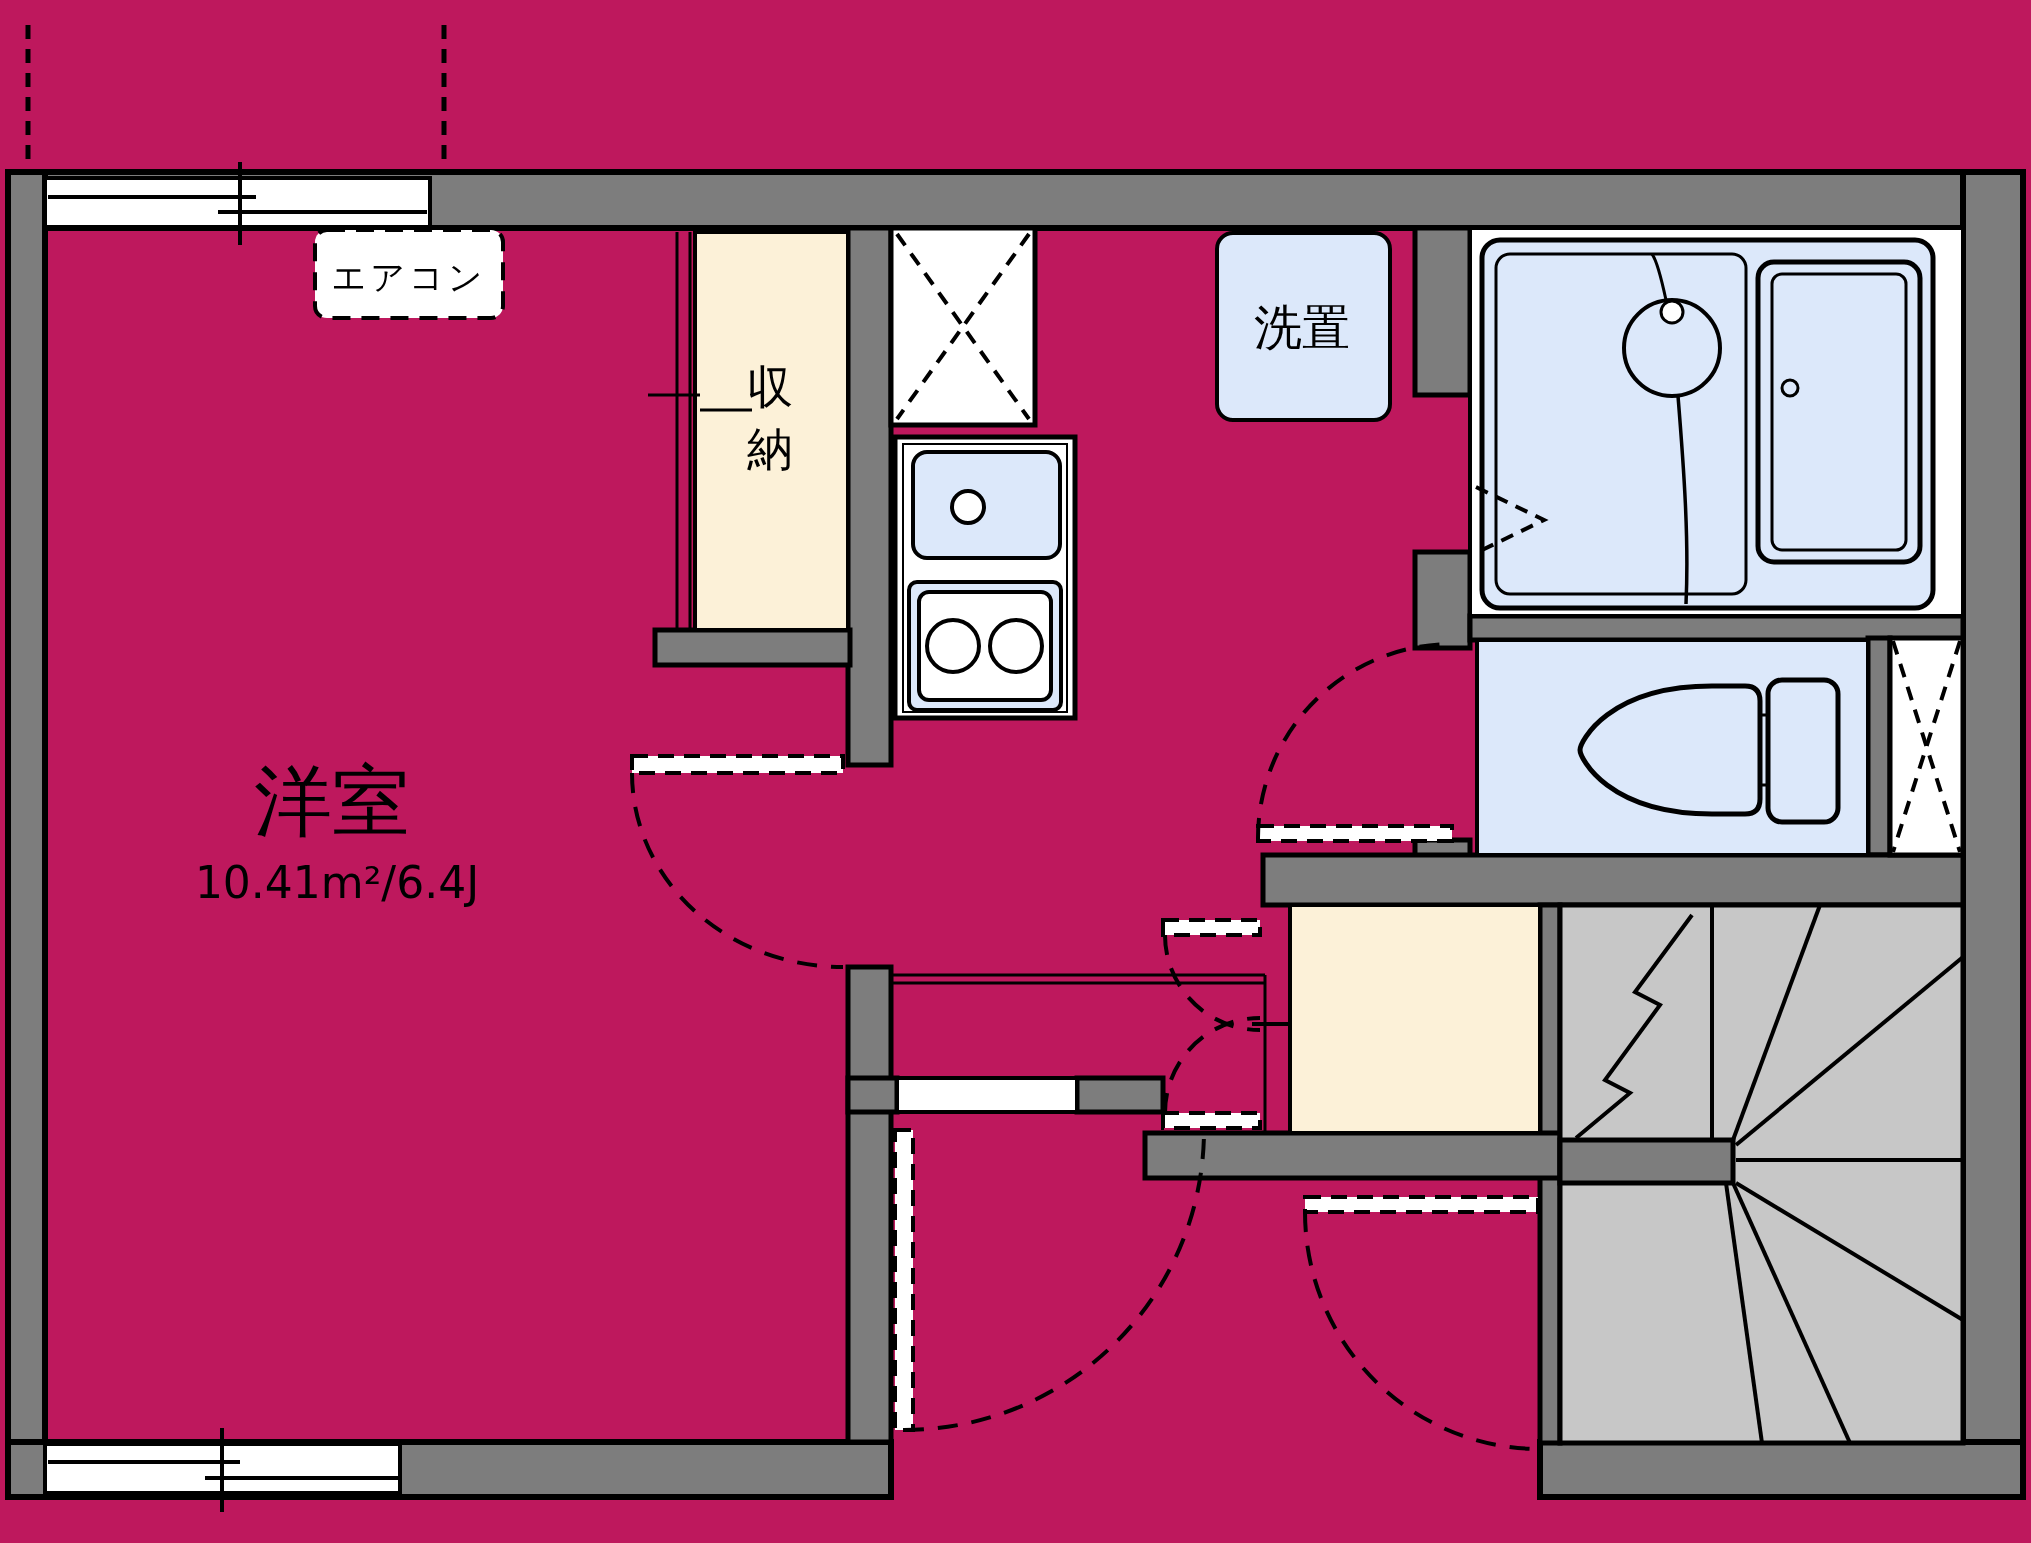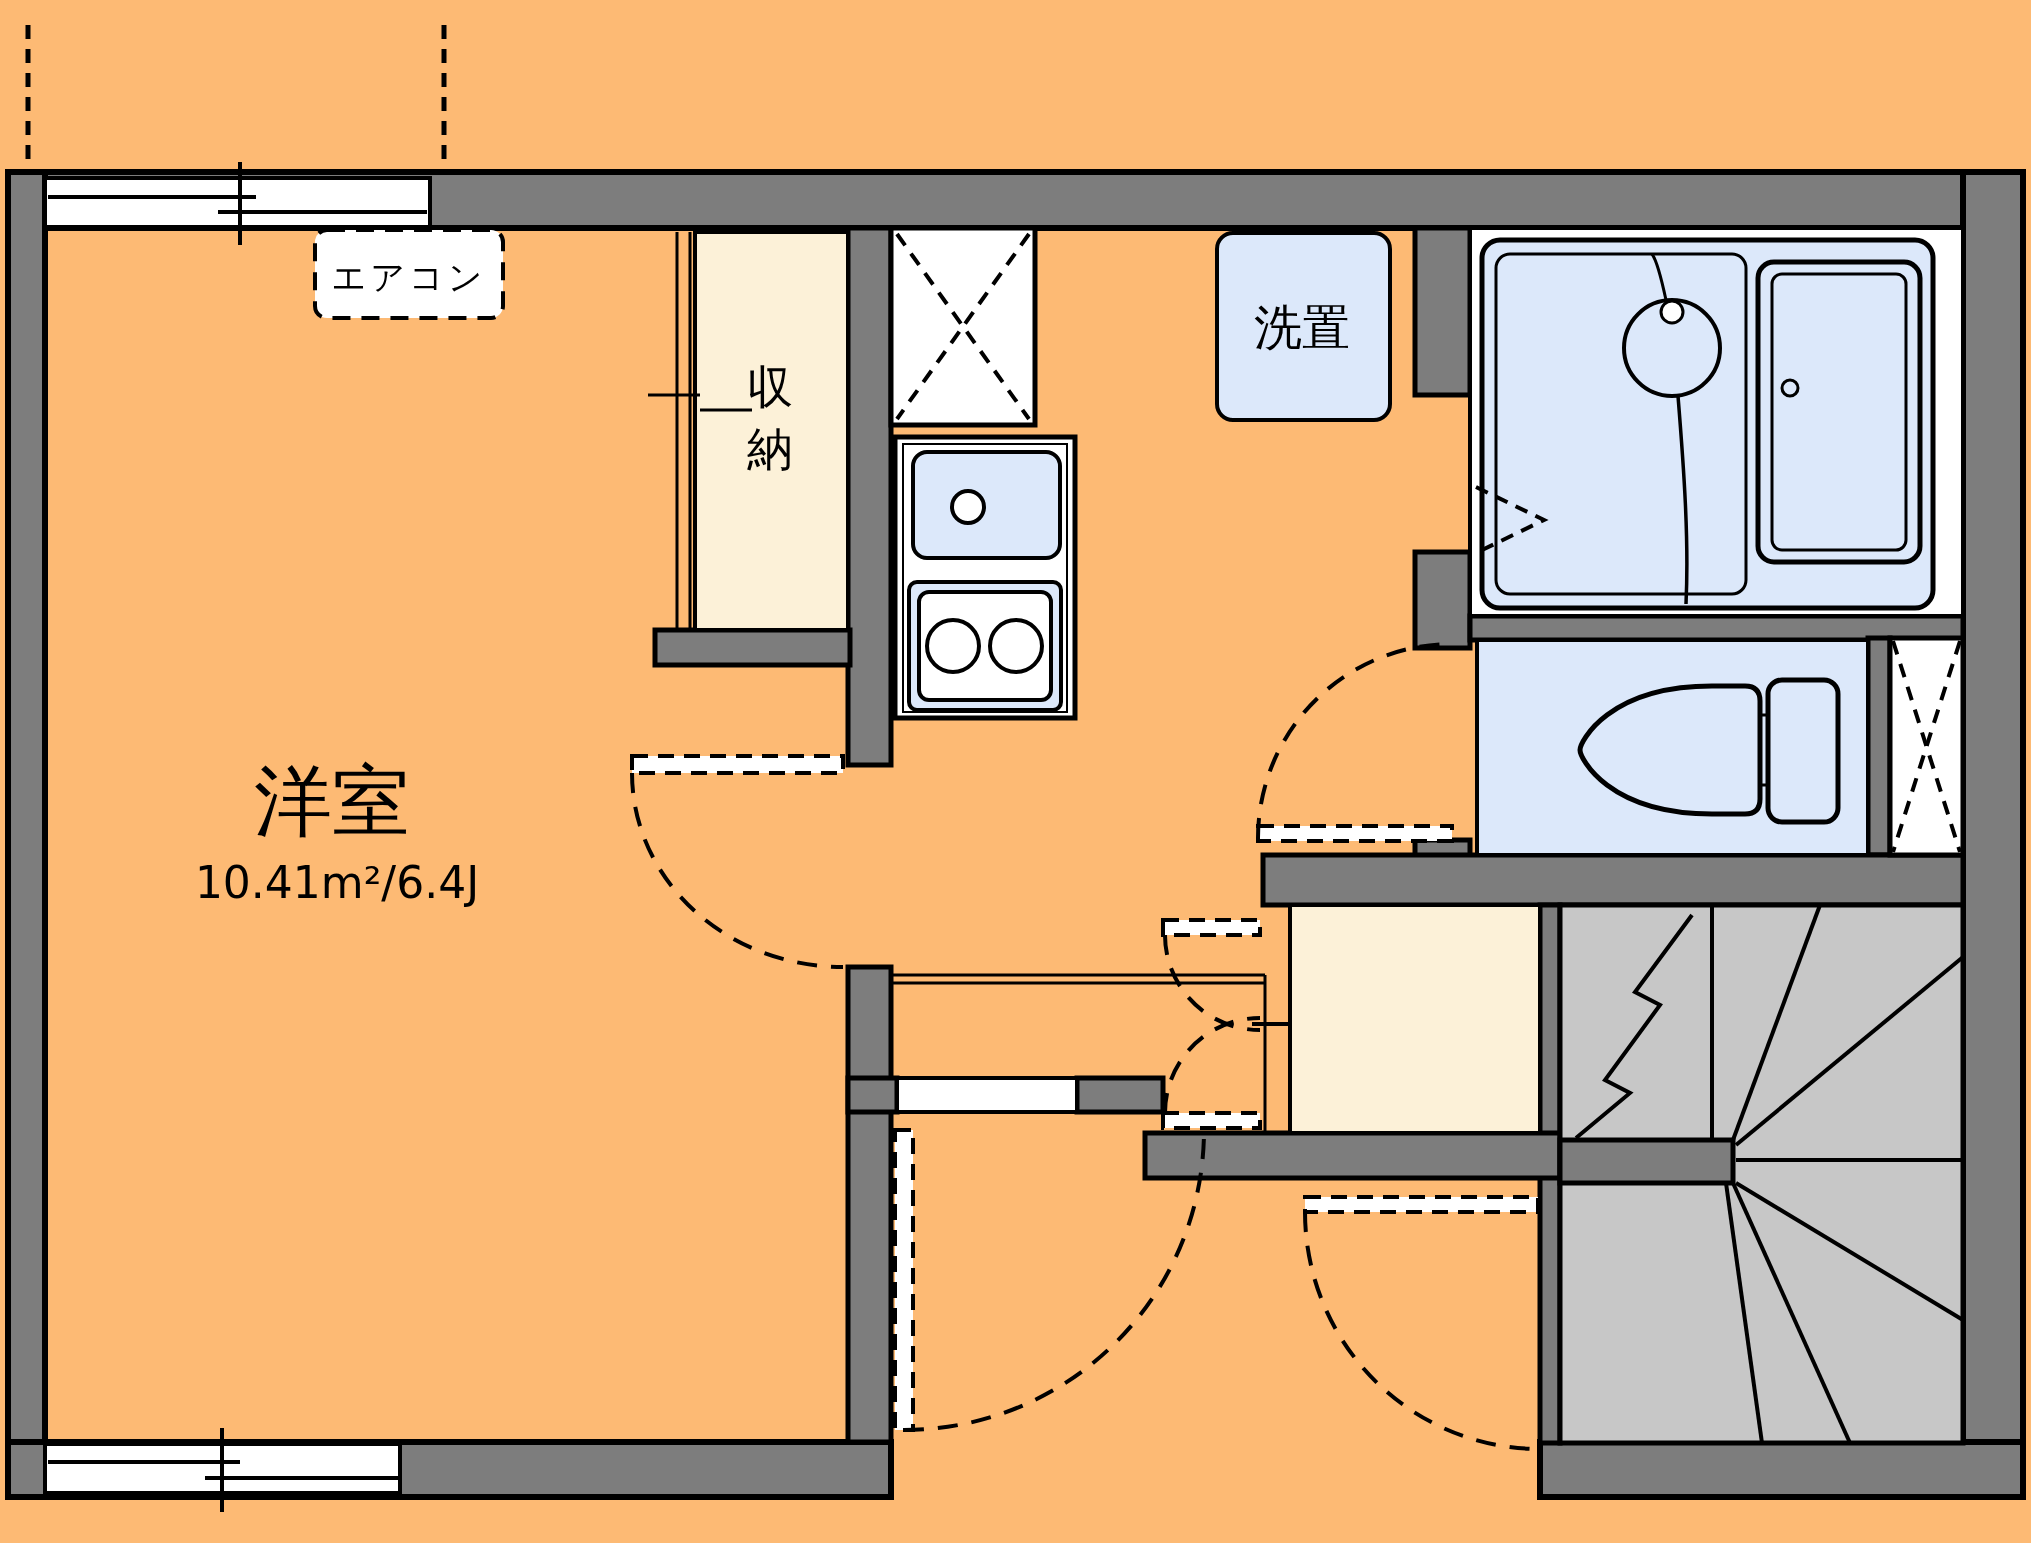--- a/index.html
+++ b/index.html
@@ -1,16 +1,16 @@
 <!DOCTYPE html>
 <html style="--wall: #7d7d7d; --stair: #c7c7c7; --cream: #fcf1d8; --fixture: #dce8fa; --line: #000000;"><head>
 <meta charset="utf-8">
 <style>
   html,body{margin:0;padding:0;background:#fff;}
-  .page{width:2031px;height:1543px;position:relative;background:#fdba74;}
+  .page{width:2031px;height:1543px;position:relative;background:#be185d;}
   svg{display:block;}
   .wall{fill:var(--wall);stroke:var(--line);stroke-width:6;}
   .wallthin{fill:var(--wall);stroke:var(--line);stroke-width:5;}
   .floorw{fill:#fff;stroke:var(--line);stroke-width:5;}
   .fix{fill:var(--fixture);stroke:var(--line);stroke-width:5;}
   .fix4{fill:var(--fixture);stroke:var(--line);stroke-width:4;}
   .cream{fill:var(--cream);stroke:var(--line);stroke-width:4;}
   .stairf{fill:var(--stair);stroke:var(--line);stroke-width:5;}
   .ln{stroke:var(--line);fill:none;}
   .dash{stroke:var(--line);fill:none;stroke-dasharray:20 14;stroke-width:4;}

